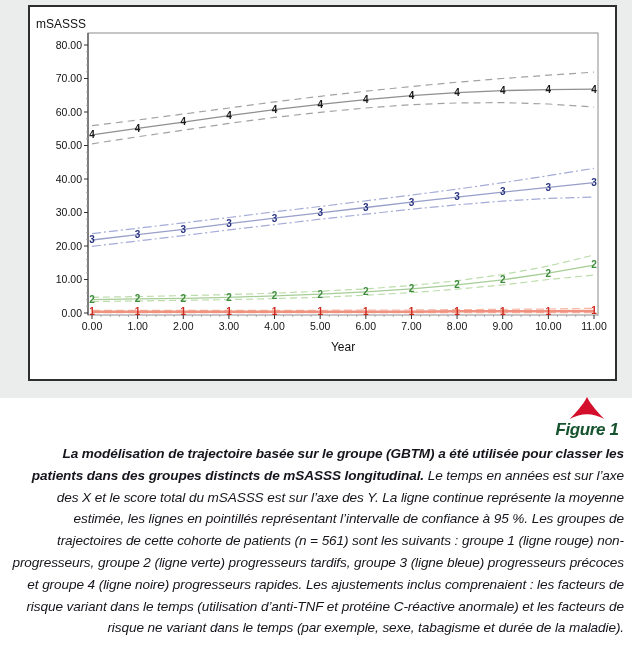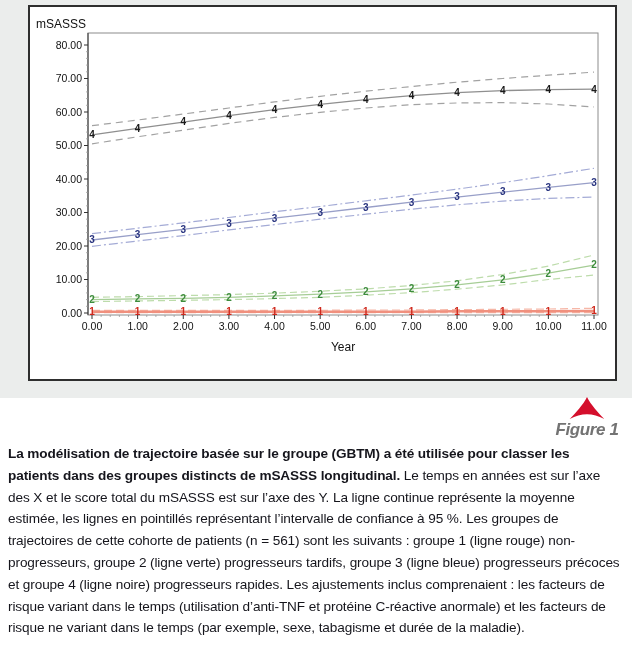--- a/index.html
+++ b/index.html
@@ -22,21 +22,21 @@
   .figure-badge {
     position:absolute; right:5px; top:396px; width:80px; text-align:center;
   }
   .figure-badge svg { display:block; margin:0 auto; width:40px; height:25px; }
   .figure-badge .figure-label {
     font-style:italic; font-weight:700; font-size:17px; letter-spacing:-0.4px;
     margin-top:-1px;
   }
   .caption {
     position:absolute; left:8px; top:443px; width:616px;
-    text-align:left; font-size:13.6px; line-height:21.8px;
+    text-align:right; font-style:italic; font-size:13.6px; line-height:21.8px;
     color:#15151c; letter-spacing:-0.1px;
   }
   .caption .lead { font-weight:700; }
   .caption .body { font-weight:400; }
 </style>
 </head>
 <body>
 
 <div class="chart-section">
   <div class="chart-panel">
@@ -224,16 +224,16 @@
         <text x="518.3636363636364" y="85.95499999999998" text-anchor="middle" font-size="10" font-weight="bold" fill="#1a1a1a">4</text>
         <text x="564" y="85.62000000000003" text-anchor="middle" font-size="10" font-weight="bold" fill="#1a1a1a">4</text>
       </svg>
   </div>
 </div>
 
 <div class="figure-badge">
   <svg viewBox="0 0 40 26">
     <path d="M20 1 C16 9 8 18 2 24 C8 20.5 14 19 20 19 C26 19 32 20.5 38 24 C32 18 24 9 20 1 Z" id="badge-arrow" fill="#d40f2c"></path>
   </svg>
-  <div class="figure-label" style="color: #737373;">Figure 1</div>
+  <div class="figure-label" style="color: #14532d;">Figure 1</div>
 </div>
 
 <p class="caption"><span class="lead">La modélisation de trajectoire basée sur le groupe (GBTM) a été utilisée pour classer les patients dans des groupes distincts de mSASSS longitudinal.</span><span class="body"> Le temps en années est sur l’axe des X et le score total du mSASSS est sur l’axe des Y. La ligne continue représente la moyenne estimée, les lignes en pointillés représentant l’intervalle de confiance à 95 %. Les groupes de trajectoires de cette cohorte de patients (n = 561) sont les suivants : groupe 1 (ligne rouge) non-progresseurs, groupe 2 (ligne verte) progresseurs tardifs, groupe 3 (ligne bleue) progresseurs précoces et groupe 4 (ligne noire) progresseurs rapides. Les ajustements inclus comprenaient : les facteurs de risque variant dans le temps (utilisation d’anti-TNF et protéine C-réactive anormale) et les facteurs de risque ne variant dans le temps (par exemple, sexe, tabagisme et durée de la maladie).</span></p>
 
 </body></html>

